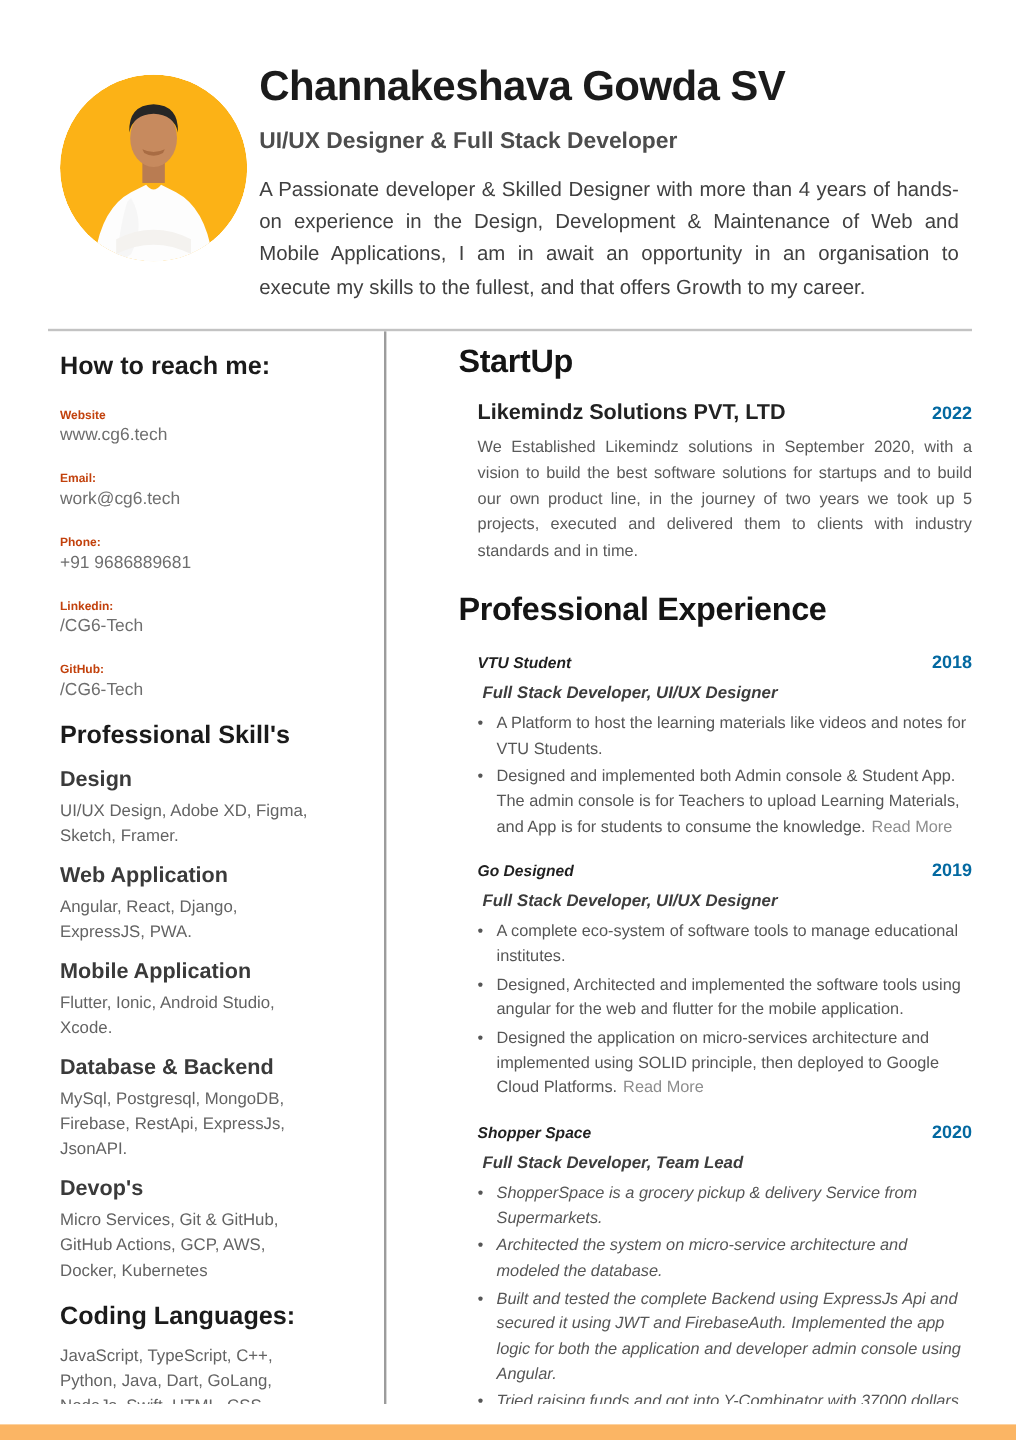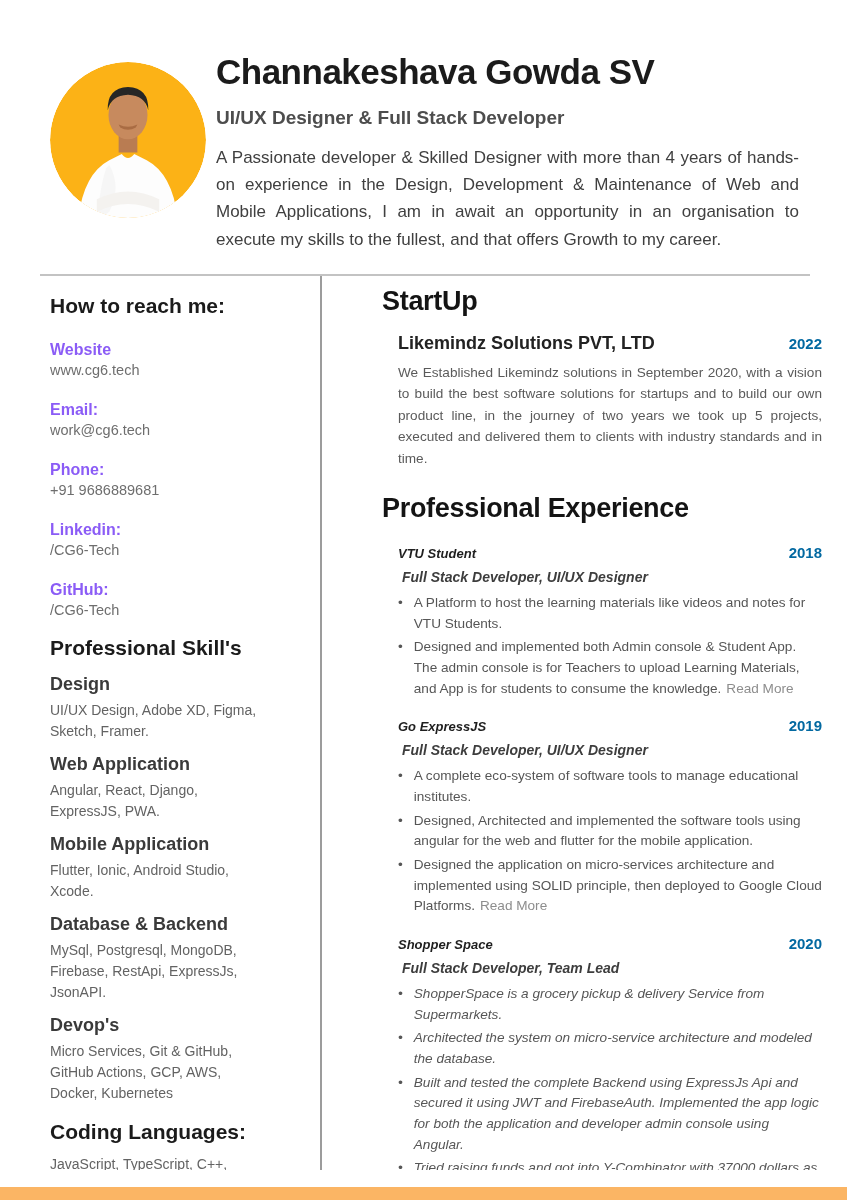--- a/index.html
+++ b/index.html
@@ -48,33 +48,33 @@
   }
   .hr-top {
     border: none;
     border-top: 2px solid #c3c3c3;
     margin: 21px 37px 0 40px;
   }
 
   
   .columns {
     display: flex;
-    padding: 0 25px 0 50px;
+    padding: 0 37px 0 50px;
     height: 894px;
     overflow: hidden;
     gap: 32px;
   }
   .left-col { width: 238px; padding-top: 18px; padding-right: 18px; flex-shrink: 0; }
   .divider-v { width: 2px; background: #9c9c9c; flex-shrink: 0; }
   .right-col { flex: 1; padding-left: 28px; padding-top: 10px; }
 
   
   .side-h1 { font-size: 21px; font-weight: 800; color: #1b1b1b; margin-bottom: 14px; }
   .contact-item { margin-bottom: 11px; }
-  .contact-label { font-size: 16px; font-weight: 700; color: #8b5cf6; margin-bottom: 3px; margin-top: 23px; }
+  .contact-label { font-size: 10px; font-weight: 700; color: #c2410c; margin-bottom: 3px; margin-top: 23px; }
   .contact-value { font-size: 14.5px; color: #6e6e6e; }
   .skills-heading { margin-top: 18px; }
   .skill-cat { margin-bottom: 12px; }
   .skill-name {
     font-size: 18px; font-weight: 800; 
     color: #3a3a3a; margin-bottom: 5px;
   }
   .skill-list { font-size: 14px; line-height: 1.5; color: #636363; }
   .coding-heading { margin-top: 16px; margin-bottom: 10px; }
   .edu-heading { margin-top: 24px; margin-bottom: 8px; }
@@ -226,21 +226,21 @@
               <span>A Platform to host the learning materials like videos and notes for VTU Students.</span>
             </li>
           <li>
               <span><span>Designed and implemented both Admin console &amp; Student App. The admin console is for Teachers to upload Learning Materials, and App is for students to consume the knowledge.</span><span class="read-more">Read More</span></span>
             </li>
         </ul>
       </div>
 
       <div class="job">
         <div class="entry-head">
-          <span class="job-title">Go ExpressJS</span>
+          <span class="job-title">Go Designed</span>
           <span class="entry-year">2019</span>
         </div>
         <div class="job-role">Full Stack Developer, UI/UX Designer</div>
         <ul class="job-bullets">
           <li>
               <span>A complete eco-system of software tools to manage educational institutes.</span>
             </li>
           <li>
               <span>Designed, Architected and implemented the software tools using angular for the web and flutter for the mobile application.</span>
             </li>

